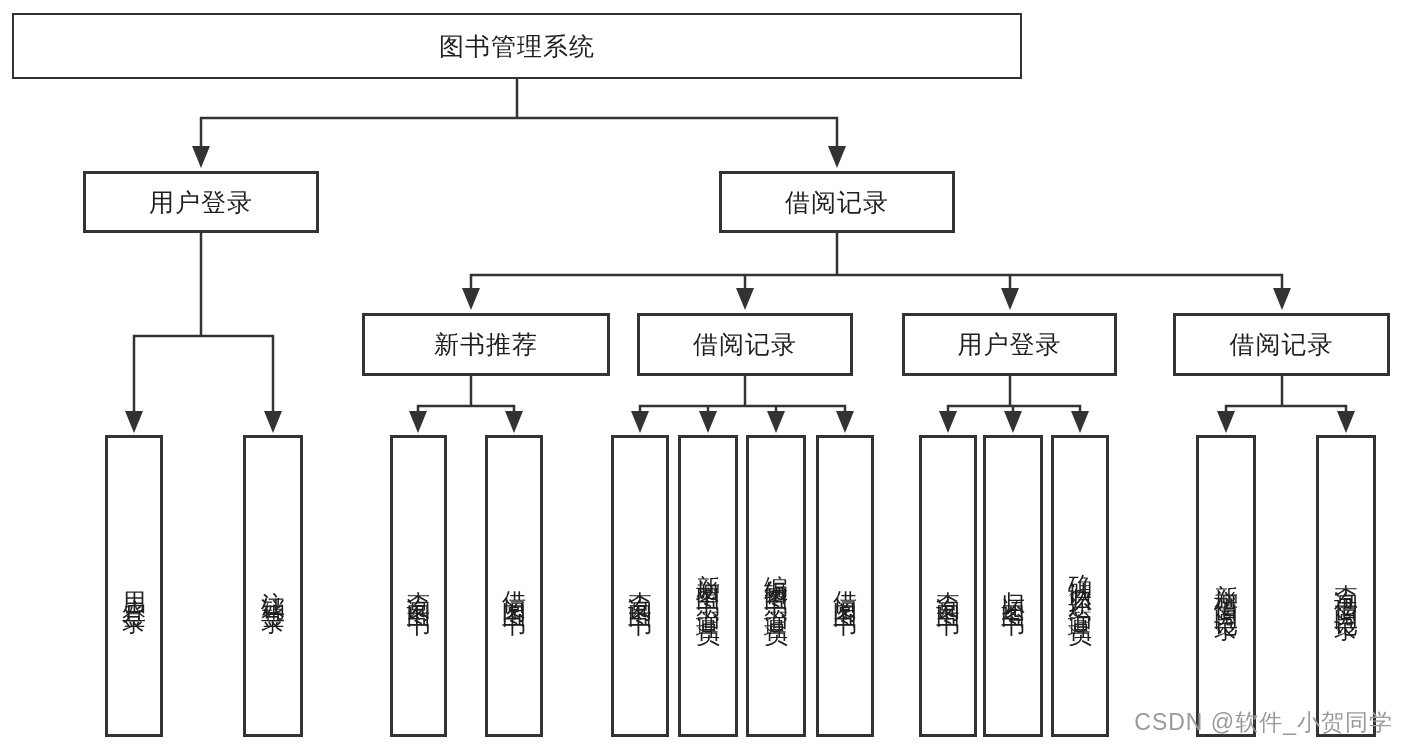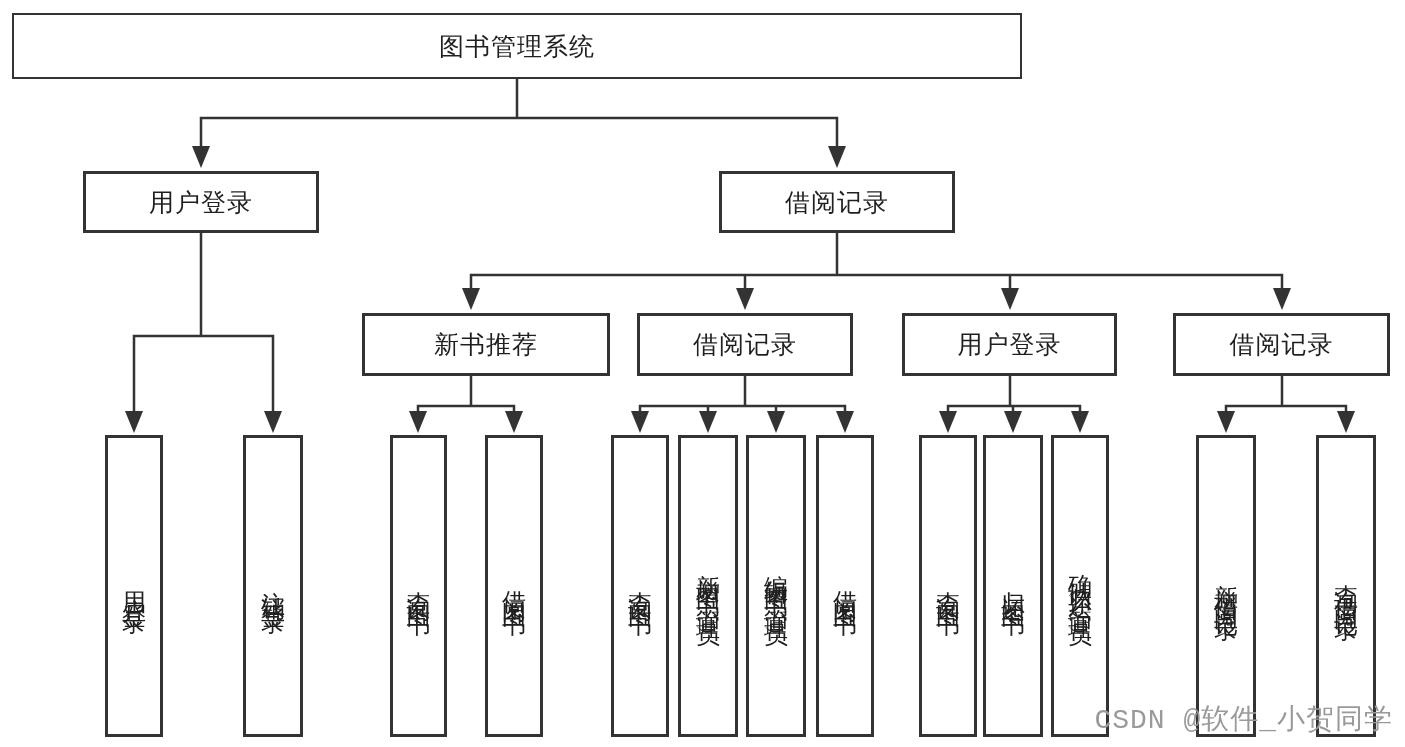--- a/index.html
+++ b/index.html
@@ -40,26 +40,25 @@
     font-size:24px;
     line-height:1;
     letter-spacing:7px;
     color:var(--text);
     white-space:nowrap;
   }
   .watermark{
     position:absolute;
     right:12px;
     bottom:9px;
-    font-size:28px;
+    font-size:23px;
     color:var(--wm);
     letter-spacing:1px;
     z-index:2;
     white-space:nowrap;
-    font-family:Liberation Mono, monospace;
   }
 </style>
 </head>
 <body>
 
 <div id="stage">
 
   <svg id="connectors" width="1405" height="747" viewBox="0 0 1405 747">
     <path d="M517,68 V118 M201,147 V118 H837 V147
              M201,233 V336 M134,413 V336 H273 V413

